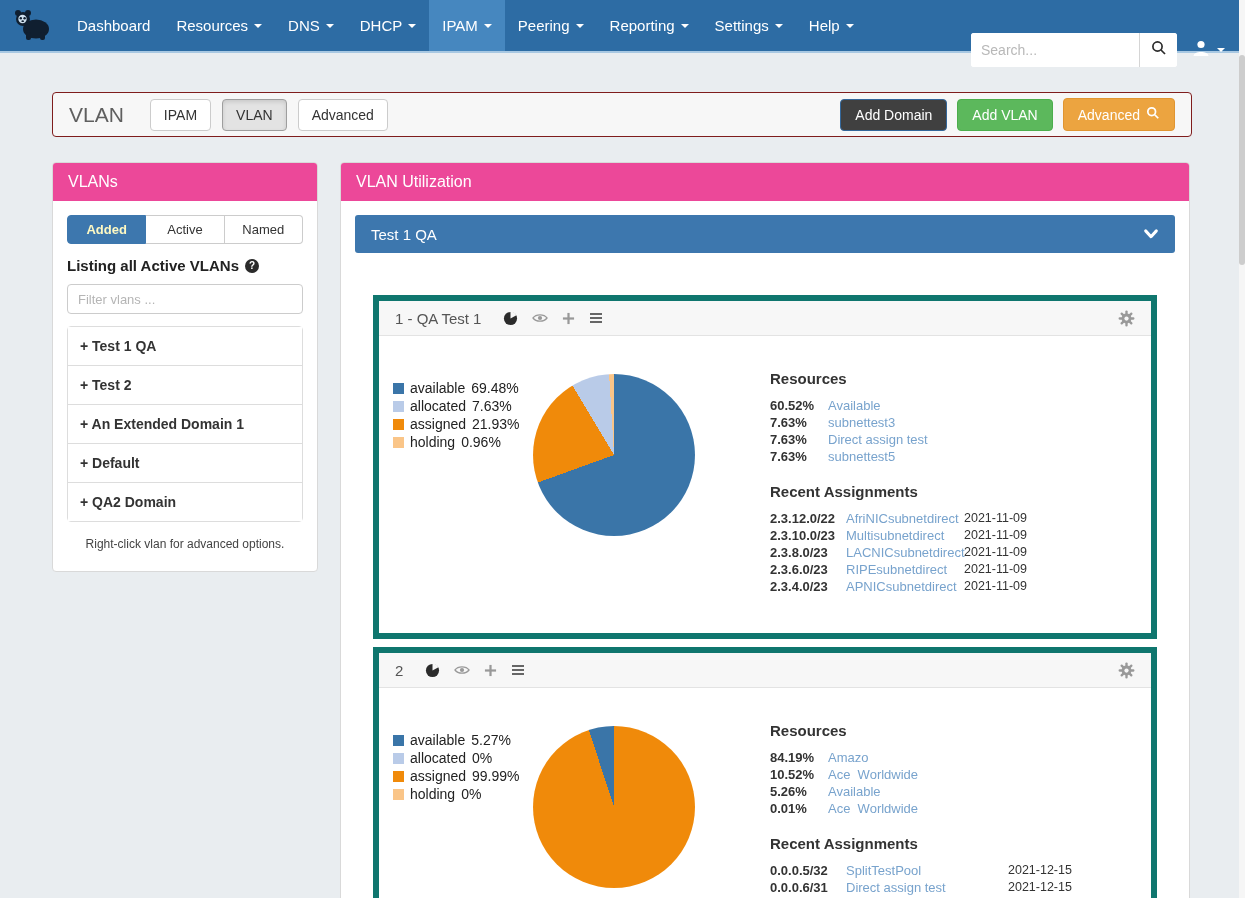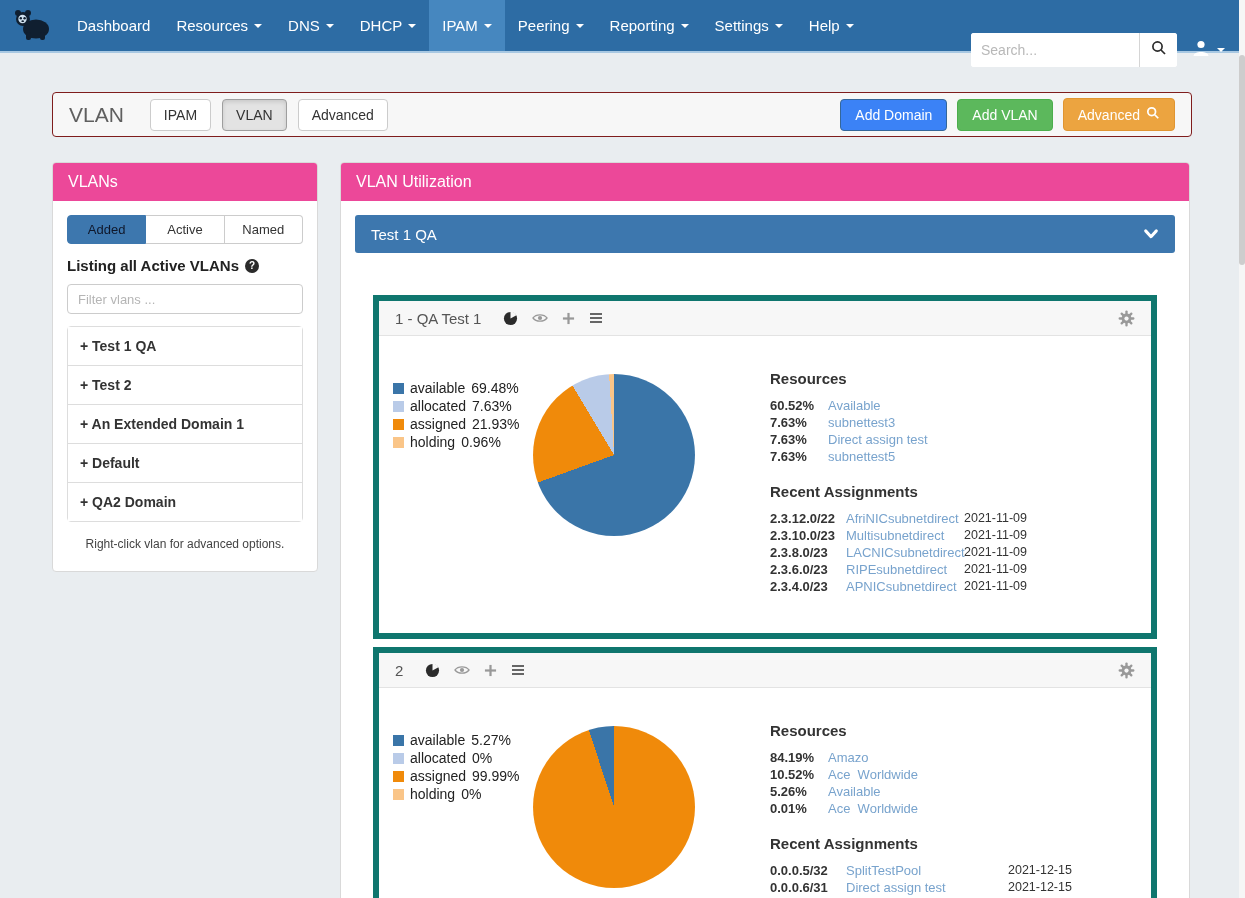--- a/index.html
+++ b/index.html
@@ -20,37 +20,37 @@
   .searchbox button { width:38px; border:none; border-left:1px solid #d5d5d5; background:#fff; cursor:pointer; display:flex; align-items:center; justify-content:center; }
   .user-menu { display:flex; align-items:center; margin-left:14px; cursor:pointer; }
 
   
   .page-header { display:flex; align-items:center; margin:39px 53px 0 52px; height:45px; background:#f7f7f7; border:1px solid #7f1d1d; border-radius:4px; padding:0 16px; }
   .page-title { font-size:21px; color:#5f5f5f; margin-right:26px; }
   .vtab { font-family:"Liberation Sans", sans-serif; font-size:14px; color:#333; background:#fff; border:1px solid #ccc; border-radius:4px; padding:7px 13px; margin-right:11px; cursor:pointer; }
   .vtab.active { background:#e3e3e3; border-color:#9e9e9e; box-shadow:inset 0 2px 4px rgba(0,0,0,.12); }
   .ph-spacer { flex:1; }
   .btn { font-family:"Liberation Sans", sans-serif; font-size:14px; color:#fff; border:1px solid transparent; border-radius:4px; padding:7px 14px; margin-left:10px; cursor:pointer; display:inline-flex; align-items:center; gap:6px; }
-  .btn-primary { background:#3b82f6; border-color:#34679a; }
+  .btn-primary { background:#404040; border-color:#34679a; }
   .btn-success { background:#5cb85c; border-color:#4cae4c; }
   .btn-warning { background:#eca440; border-color:#e09532; }
 
   
   .content { display:flex; align-items:flex-start; margin:25px 55px 0 52px; gap:22px; }
   .panel { background:#fff; border:1px solid #d9d9d9; border-radius:4px; overflow:hidden; }
   .panel-heading { background:#ec4899; color:#fff; font-size:16px; line-height:38px; padding:0 15px; }
 
   
   .vlans-panel { width:266px; flex:0 0 266px; }
   .vlans-body { padding:14px 14px 20px; }
   .side-tabs { display:flex; }
   .stab { flex:1; font-family:"Liberation Sans", sans-serif; font-size:13px; padding:6px 0; text-align:center; background:#fff; border:1px solid #ccc; border-left-width:0; color:#333; cursor:pointer; }
   .stab:first-child { border-left-width:1px; border-radius:4px 0 0 4px; }
   .stab:last-child { border-radius:0 4px 4px 0; }
-  .stab.active { background:#3d77ae; border-color:#3d77ae; color:#0f172a; font-weight:normal; }
+  .stab.active { background:#3d77ae; border-color:#3d77ae; color:#fef9c3; font-weight:bold; }
   .listing-label { margin-top:13px; font-size:15px; font-weight:bold; color:#222; display:flex; align-items:center; gap:6px; }
   .q-icon { display:inline-flex; align-items:center; justify-content:center; width:14px; height:14px; border-radius:50%; background:#2b2b2b; color:#fff; font-size:10px; font-weight:bold; }
   .filter-input { margin-top:10px; width:100%; height:30px; border:1px solid #ccc; border-radius:4px; padding:0 10px; font-size:13px; color:#333; font-family:"Liberation Sans", sans-serif; outline:none; }
   .filter-input::placeholder { color:#b5b5b5; }
   .vlan-list { list-style:none; margin-top:12px; border:1px solid #ddd; border-radius:4px; }
   .vlan-list li { padding:11px 12px; font-size:14px; font-weight:bold; color:#333; border-bottom:1px solid #ddd; cursor:pointer; background:#fff; }
   .vlan-list li:last-child { border-bottom:none; }
   .side-footnote { margin-top:15px; text-align:center; font-size:12px; color:#444; }
 
   

